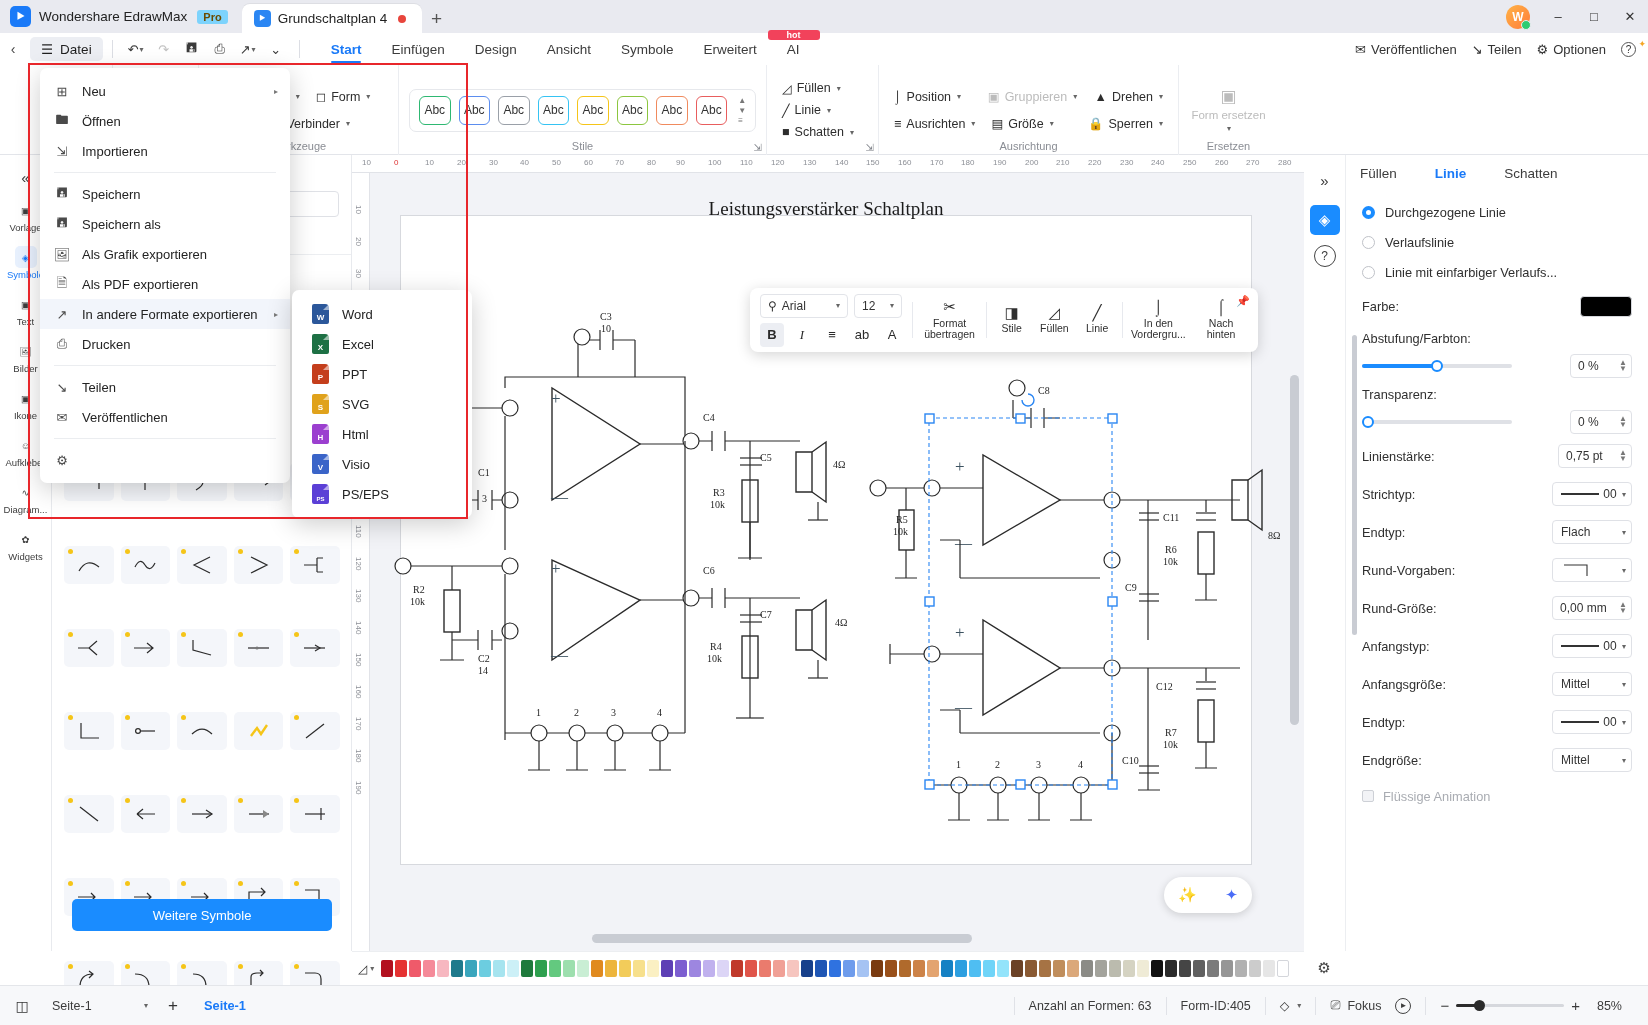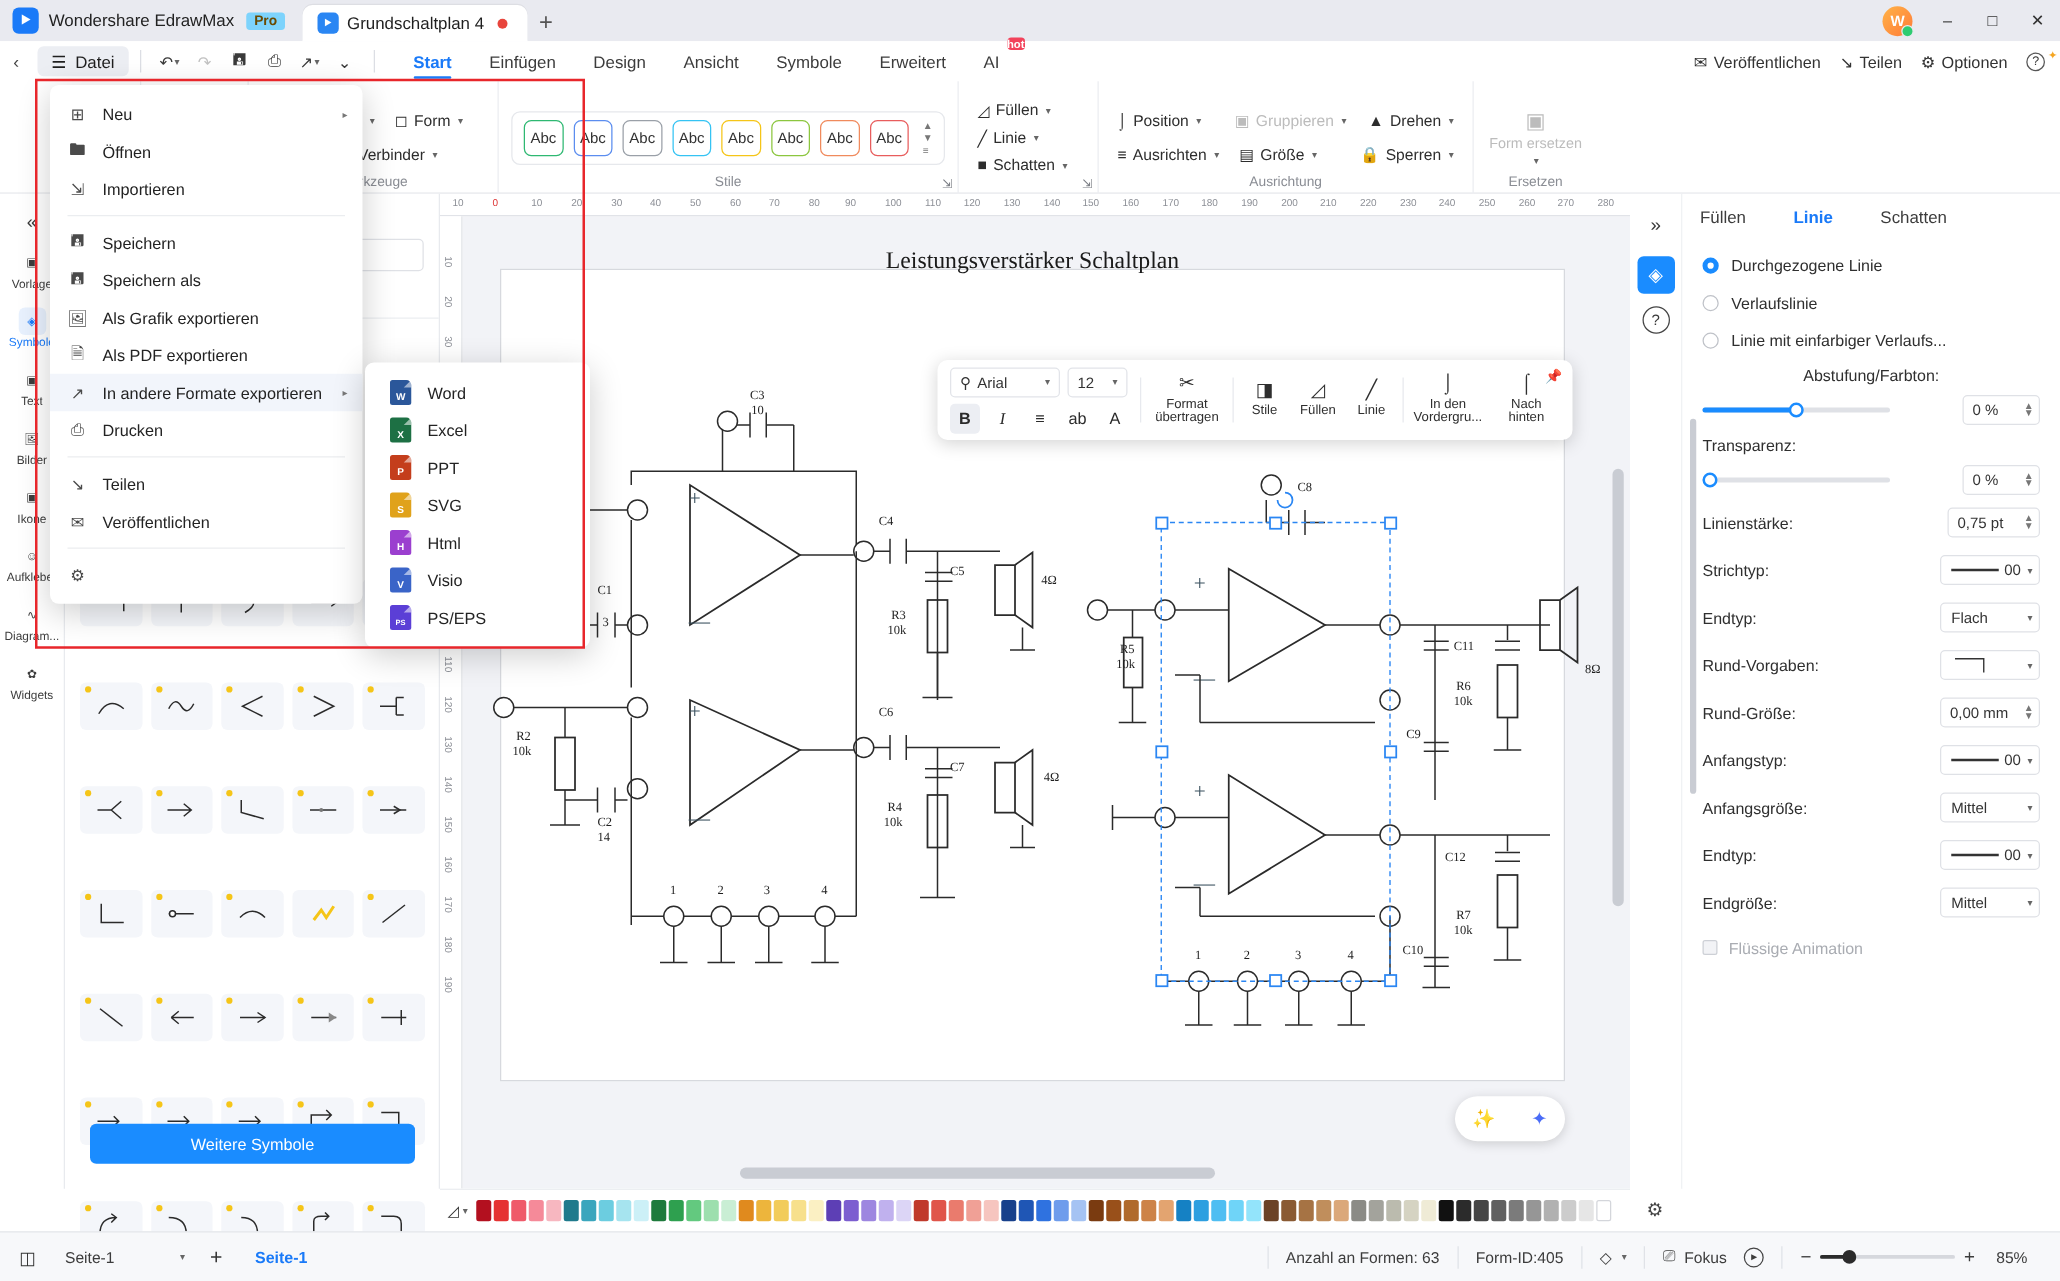--- a/index.html
+++ b/index.html
@@ -57,21 +57,21 @@
     background:#eceef3;font-size:13.5px;margin-left:4px;
   }
   .vsep{width:1px;height:18px;background:#dcdee4;margin:0 9px;}
   .qicon{width:28px;height:24px;display:flex;align-items:center;justify-content:center;color:#3a3a3a;}
   .qicon.dis{color:#c2c2c2;}
   .caret{font-size:8px;color:#666;margin-left:1px;}
   .ribtabs{display:flex;align-items:center;gap:30px;margin-left:22px;height:32px;}
   .ribtab{font-size:13.5px;color:#3c3c3c;height:32px;display:flex;align-items:center;position:relative;}
   .ribtab.active{color:#1a7af8;font-weight:bold;}
   .ribtab.active:after{content:"";position:absolute;left:0;right:0;bottom:2px;height:2.5px;background:#1a7af8;border-radius:2px;}
-  .hotbadge{position:absolute;top:-3px;right:-20px;background:#f2425b;color:#fff;font-size:9px;border-radius:3px;padding:0px 0;font-weight:bold;}
+  .hotbadge{position:absolute;top:-3px;right:-20px;background:#f2425b;color:#fff;font-size:9px;border-radius:3px;padding:0px 19px;font-weight:bold;}
   .rightacts{margin-left:auto;display:flex;align-items:center;gap:15px;padding-right:12px;font-size:13px;color:#333;}
   .ract{display:flex;align-items:center;gap:5px;}
 
   
   .ribbon{
     position:absolute;left:0;top:65px;width:1648px;height:90px;background:#fff;
     border-bottom:1px solid #e3e5ea; display:flex; align-items:stretch;
   }
   .rgroup{position:relative;display:flex;flex-direction:column;justify-content:center;padding:0 10px;height:90px;}
   .rgroup + .rgroup{border-left:1px solid #ebedf1;}
@@ -1025,22 +1025,26 @@
       </div>
       <div class="radiorow">
         <span class="radio"></span>
         <span>Verlaufslinie</span>
       </div>
       <div class="radiorow">
         <span class="radio"></span>
         <span>Linie mit einfarbiger Verlaufs...</span>
       </div>
 
-
-      <div style="height:26px;display:flex;align-items:center;justify-content:center;">
+      <div class="prow">
+        <span class="plabel">Farbe:</span>
+        <span class="swatch"></span>
+      </div>
+
+      <div style="height:26px;display:flex;align-items:center;">
         <span class="plabel">Abstufung/Farbton:</span>
       </div>
       <div class="prow" style="height:30px;">
         <div class="slider">
           <div class="strack">
             <div class="sfill" style="width:52%;"></div>
             <div class="sknob" style="left:46%;"></div>
           </div>
         </div>
         <div class="spin">

